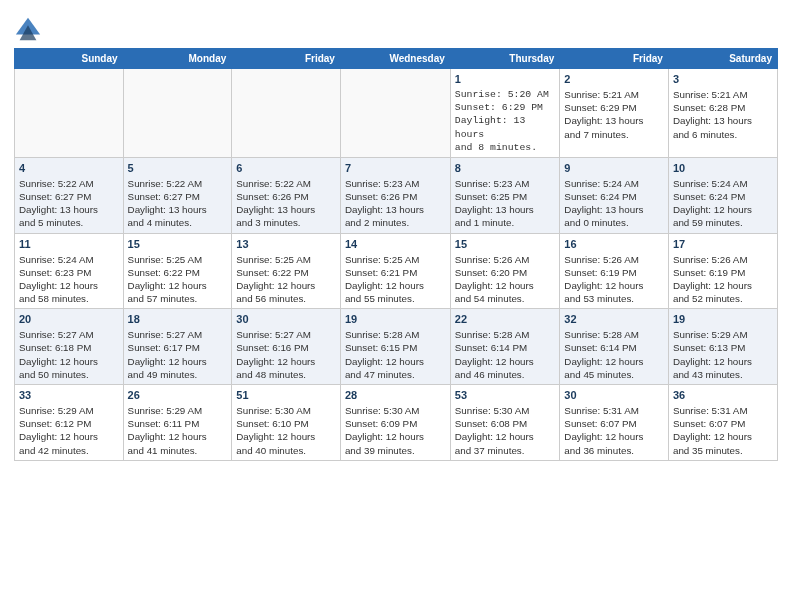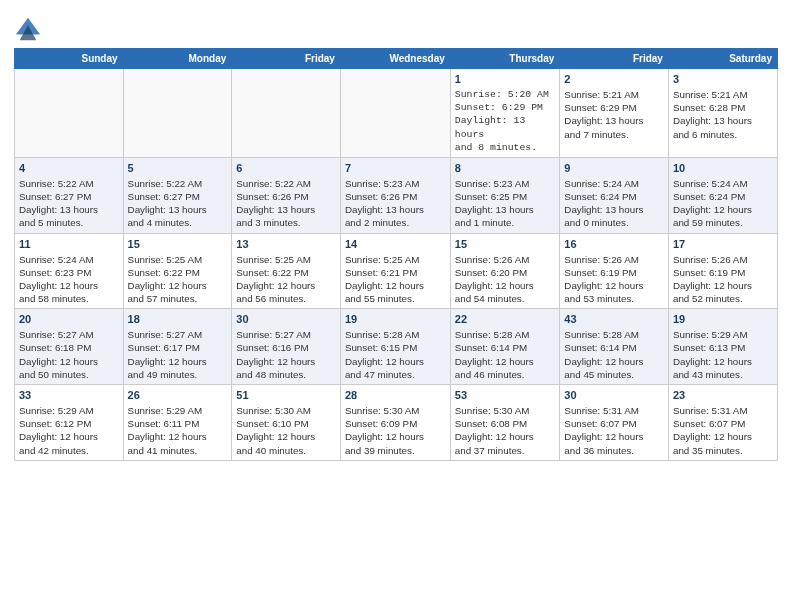--- a/index.html
+++ b/index.html
@@ -300,21 +300,21 @@
 and 47 minutes.</div>
           </td>
           <td>
             <span class="day-number">22</span>
             <div class="day-info" style="white-space: pre-line;">Sunrise: 5:28 AM
 Sunset: 6:14 PM
 Daylight: 12 hours
 and 46 minutes.</div>
           </td>
           <td>
-            <span class="day-number">43</span>
+            <span class="day-number">32</span>
             <div class="day-info" style="white-space: pre-line;">Sunrise: 5:28 AM
 Sunset: 6:14 PM
 Daylight: 12 hours
 and 45 minutes.</div>
           </td>
           <td>
             <span class="day-number">19</span>
             <div class="day-info" style="white-space: pre-line;">Sunrise: 5:29 AM
 Sunset: 6:13 PM
 Daylight: 12 hours
@@ -358,21 +358,21 @@
 and 37 minutes.</div>
           </td>
           <td>
             <span class="day-number">30</span>
             <div class="day-info" style="white-space: pre-line;">Sunrise: 5:31 AM
 Sunset: 6:07 PM
 Daylight: 12 hours
 and 36 minutes.</div>
           </td>
           <td>
-            <span class="day-number">23</span>
+            <span class="day-number">36</span>
             <div class="day-info" style="white-space: pre-line;">Sunrise: 5:31 AM
 Sunset: 6:07 PM
 Daylight: 12 hours
 and 35 minutes.</div>
           </td>
         </tr>
       </tbody>
   </table>
 </div>
 

